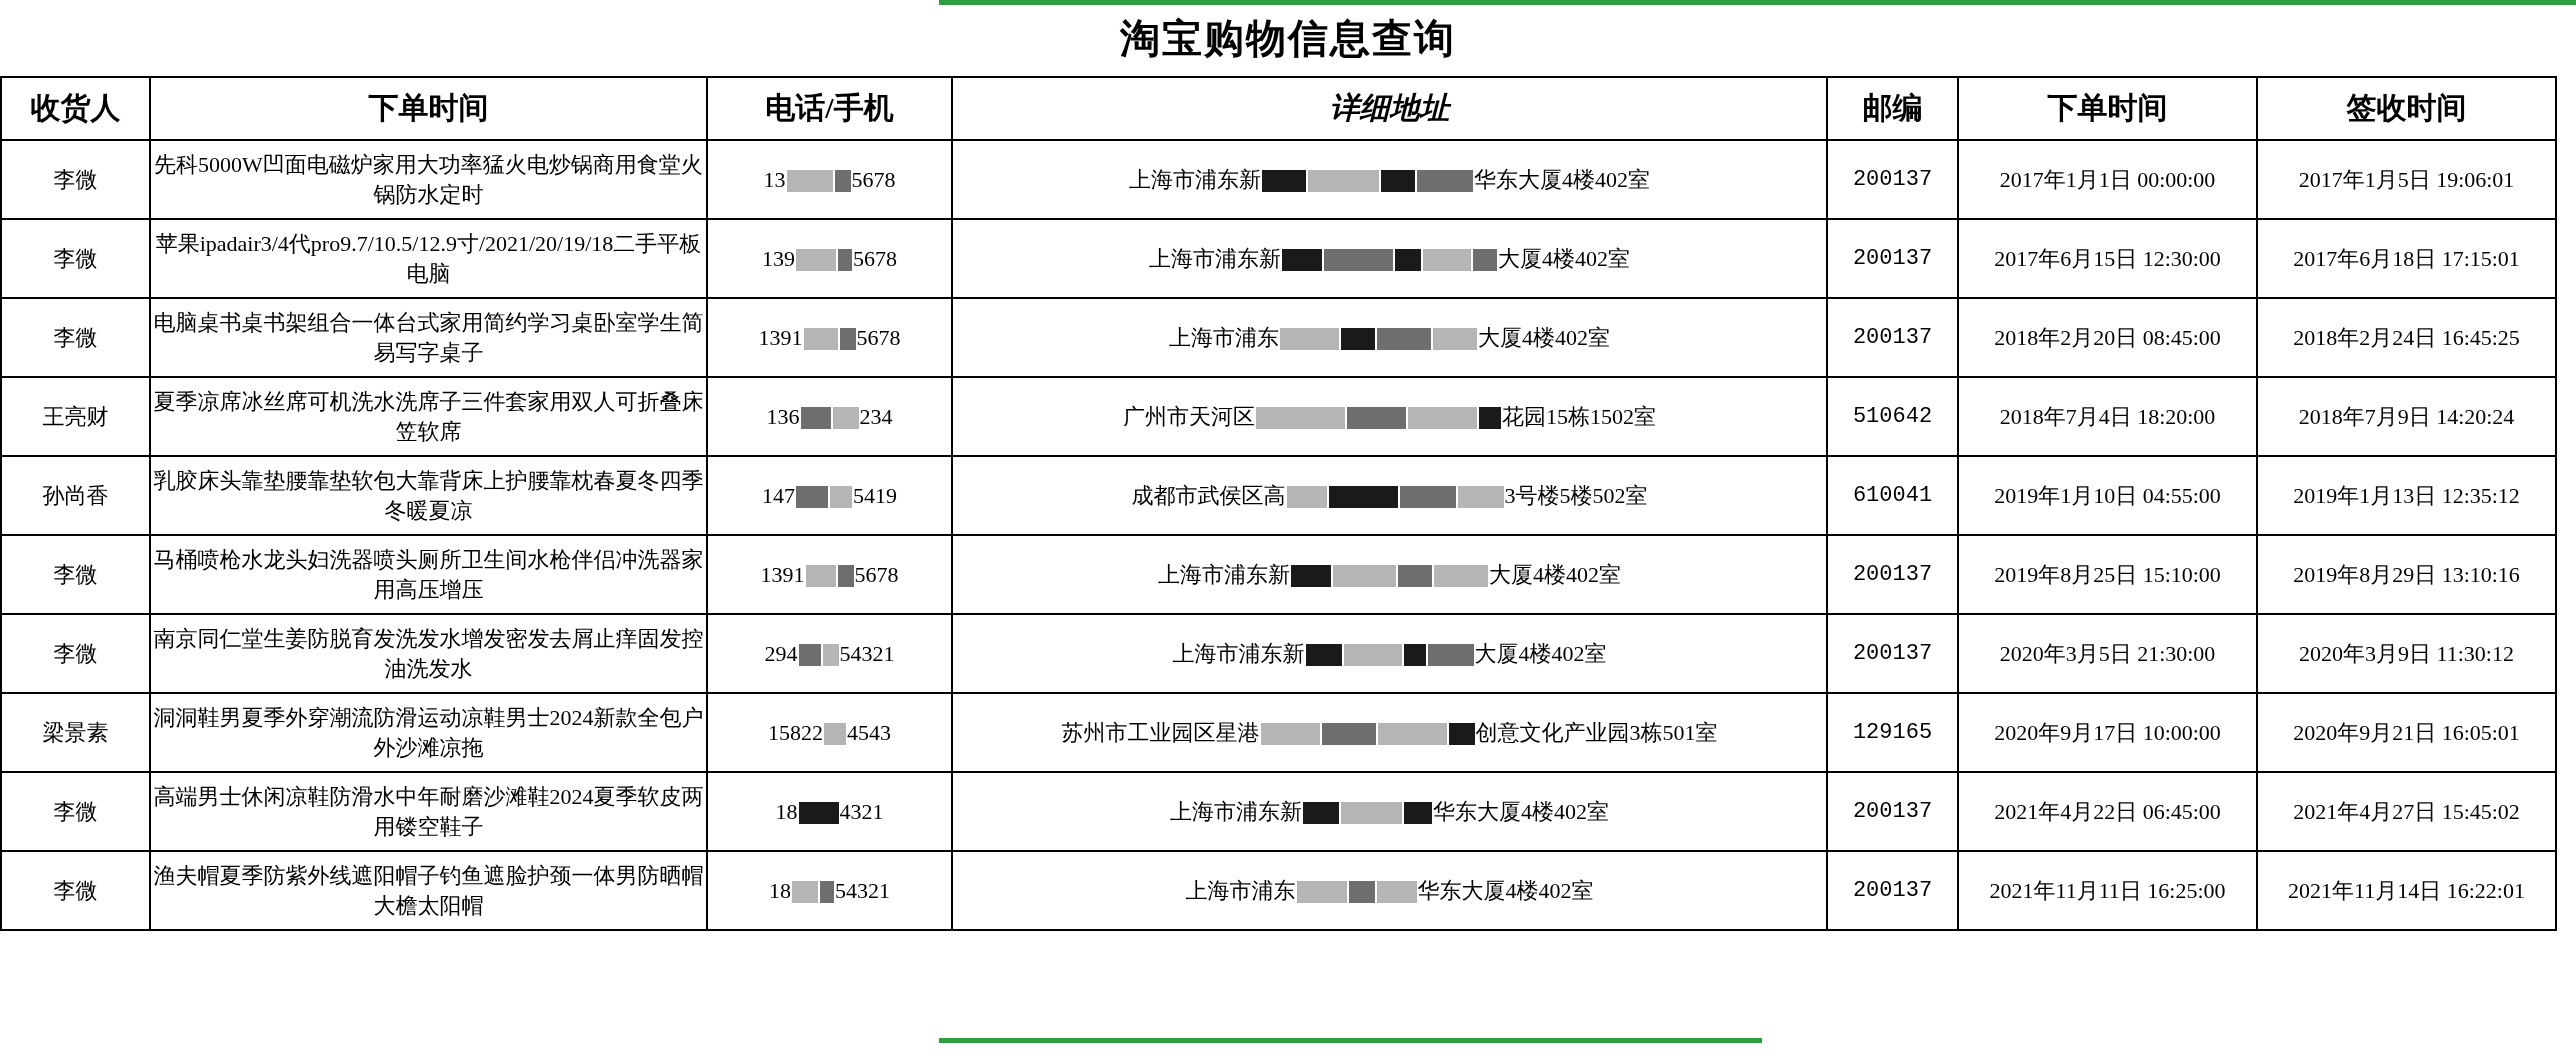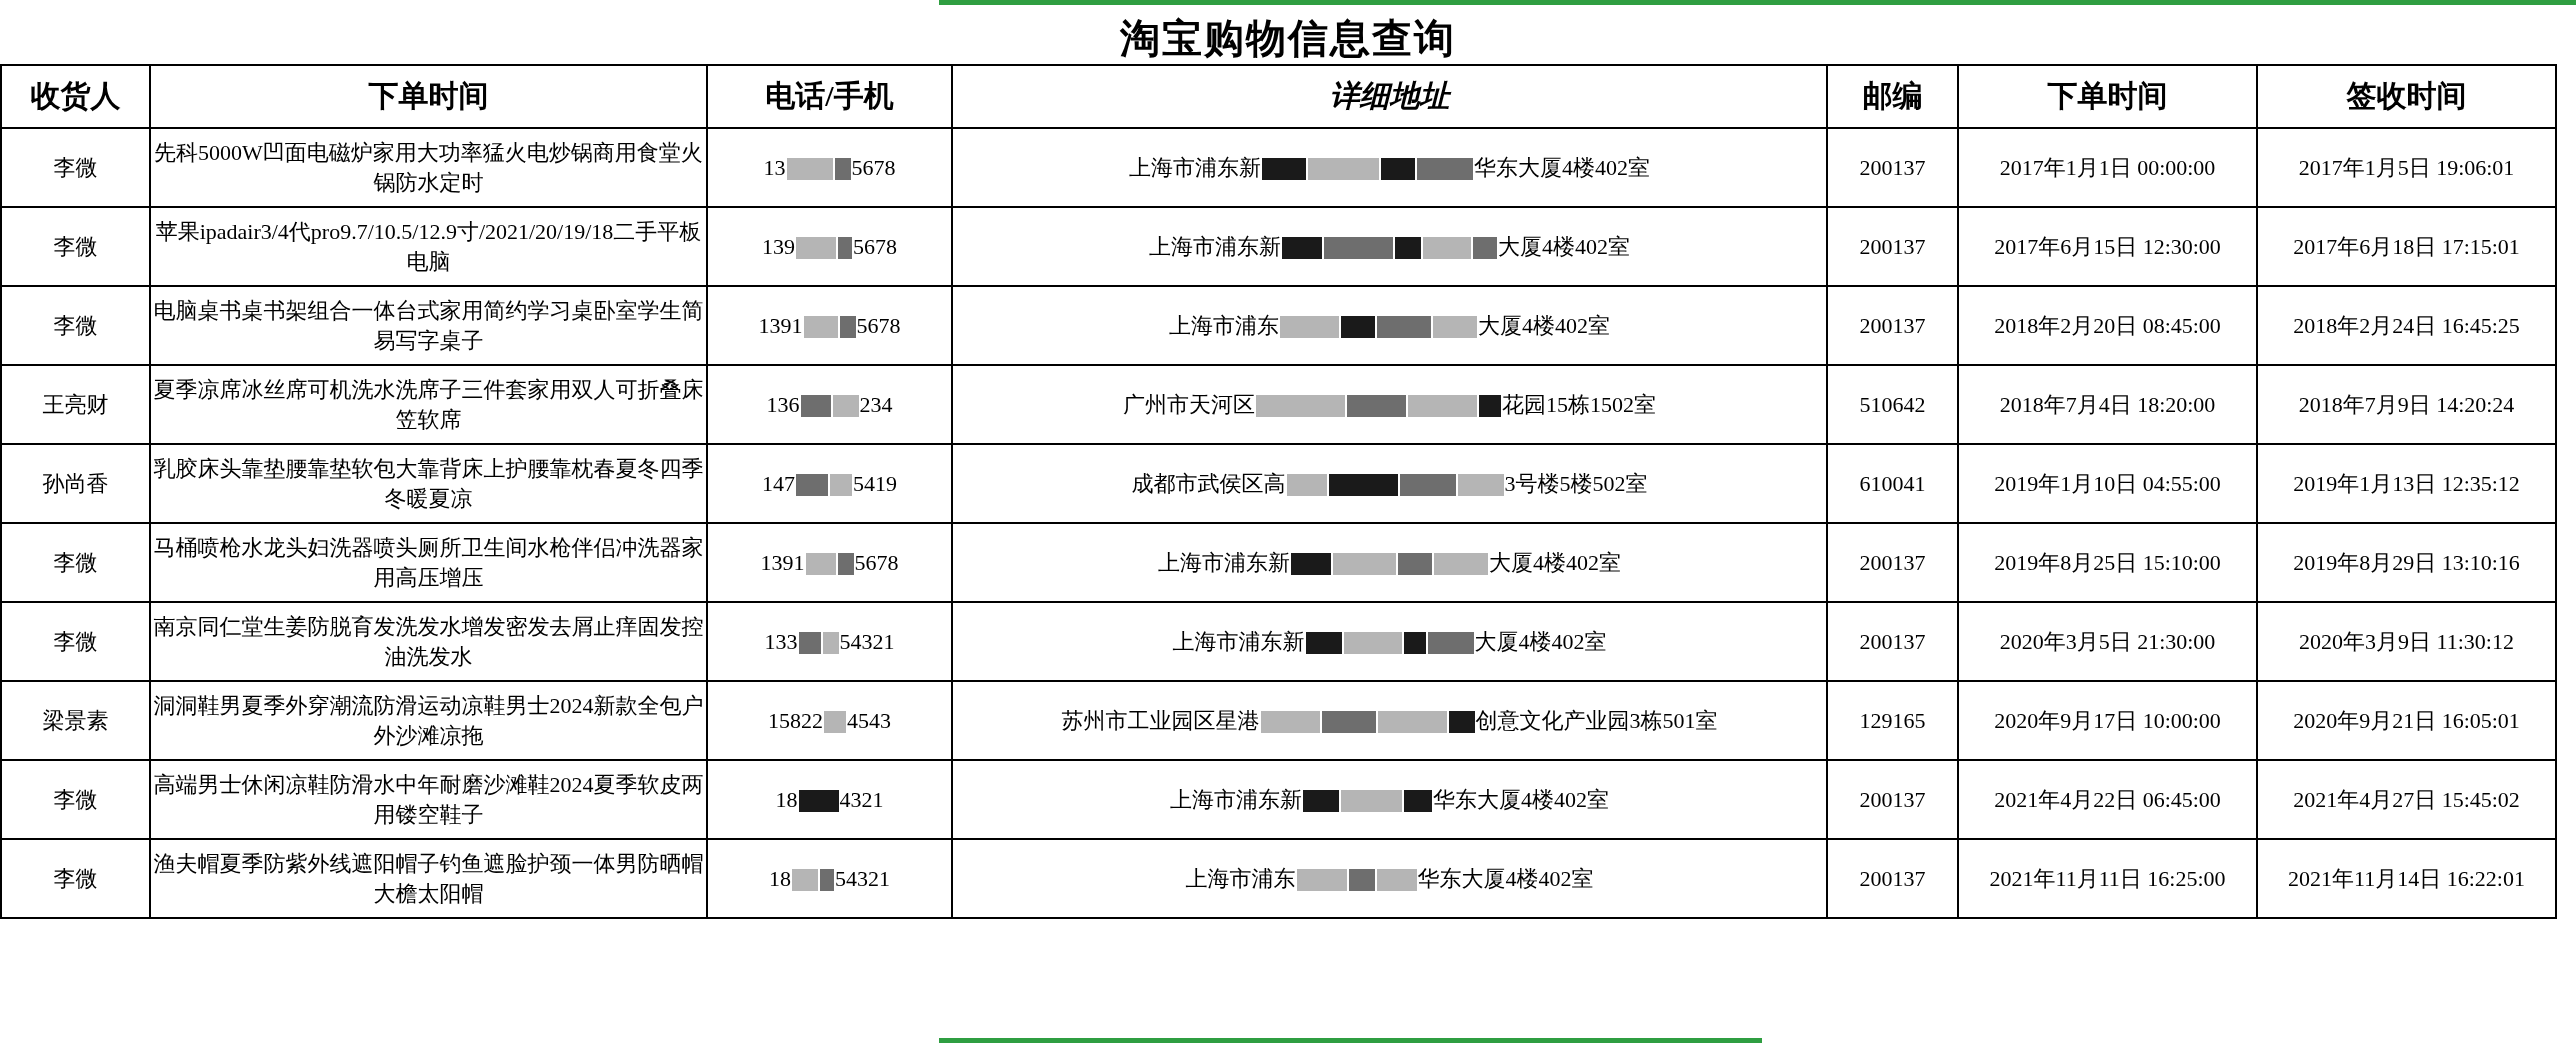--- a/index.html
+++ b/index.html
@@ -36,21 +36,21 @@
     left: 0;
     width: 2576px;
     text-align: center;
     font-size: 40px;
     font-weight: bold;
     letter-spacing: 2px;
     line-height: 50px;
   }
   .table-wrap {
     position: absolute;
-    top: 64px;
+    top: 76px;
     left: 0;
     width: 2576px;
   }
   table.grid {
     border-collapse: collapse;
     table-layout: fixed;
     width: 2542px;
     margin-left: 0;
   }
   table.grid th, table.grid td {
@@ -84,21 +84,21 @@
     text-align: center;
   }
   .cell-addr {
     font-size: 24px;
     line-height: 30px;
     padding: 4px 10px;
     position: relative;
     border-radius: 15px;
   }
   .cell-name { font-size: 24px; }
-  .cell-zip  { font-size: 23px; }
+  .cell-zip  { font-size: 23px; font-family: Liberation Mono, monospace; }
   .cell-date { font-size: 22px; }
   .cell-phone {
     font-size: 23px;
     position: relative;
     white-space: nowrap;
   }
   
   .redact {
     display: inline-block;
     vertical-align: middle;
@@ -223,21 +223,21 @@
           </td>
           <td class="cell-zip">200137</td>
           <td class="cell-date">2019年8月25日 15:10:00</td>
           <td class="cell-date">2019年8月29日 13:10:16</td>
         </tr>
 
         <tr>
           <td class="cell-name">李微</td>
           <td class="cell-prod">南京同仁堂生姜防脱育发洗发水增发密发去屑止痒固发控油洗发水</td>
           <td class="cell-phone">
-            <span>133</span><span class="redact rd-mid" style="width:22px"></span><span class="redact rd-light" style="width:16px"></span><span>54321</span>
+            <span>294</span><span class="redact rd-mid" style="width:22px"></span><span class="redact rd-light" style="width:16px"></span><span>54321</span>
           </td>
           <td class="cell-addr">
             上海市浦东新<span class="redact rd-dark" style="width:36px"></span><span class="redact rd-light" style="width:58px"></span><span class="redact rd-dark" style="width:22px"></span><span class="redact rd-mid" style="width:46px"></span>大厦4楼402室
           </td>
           <td class="cell-zip">200137</td>
           <td class="cell-date">2020年3月5日 21:30:00</td>
           <td class="cell-date">2020年3月9日 11:30:12</td>
         </tr>
 
         <tr>

